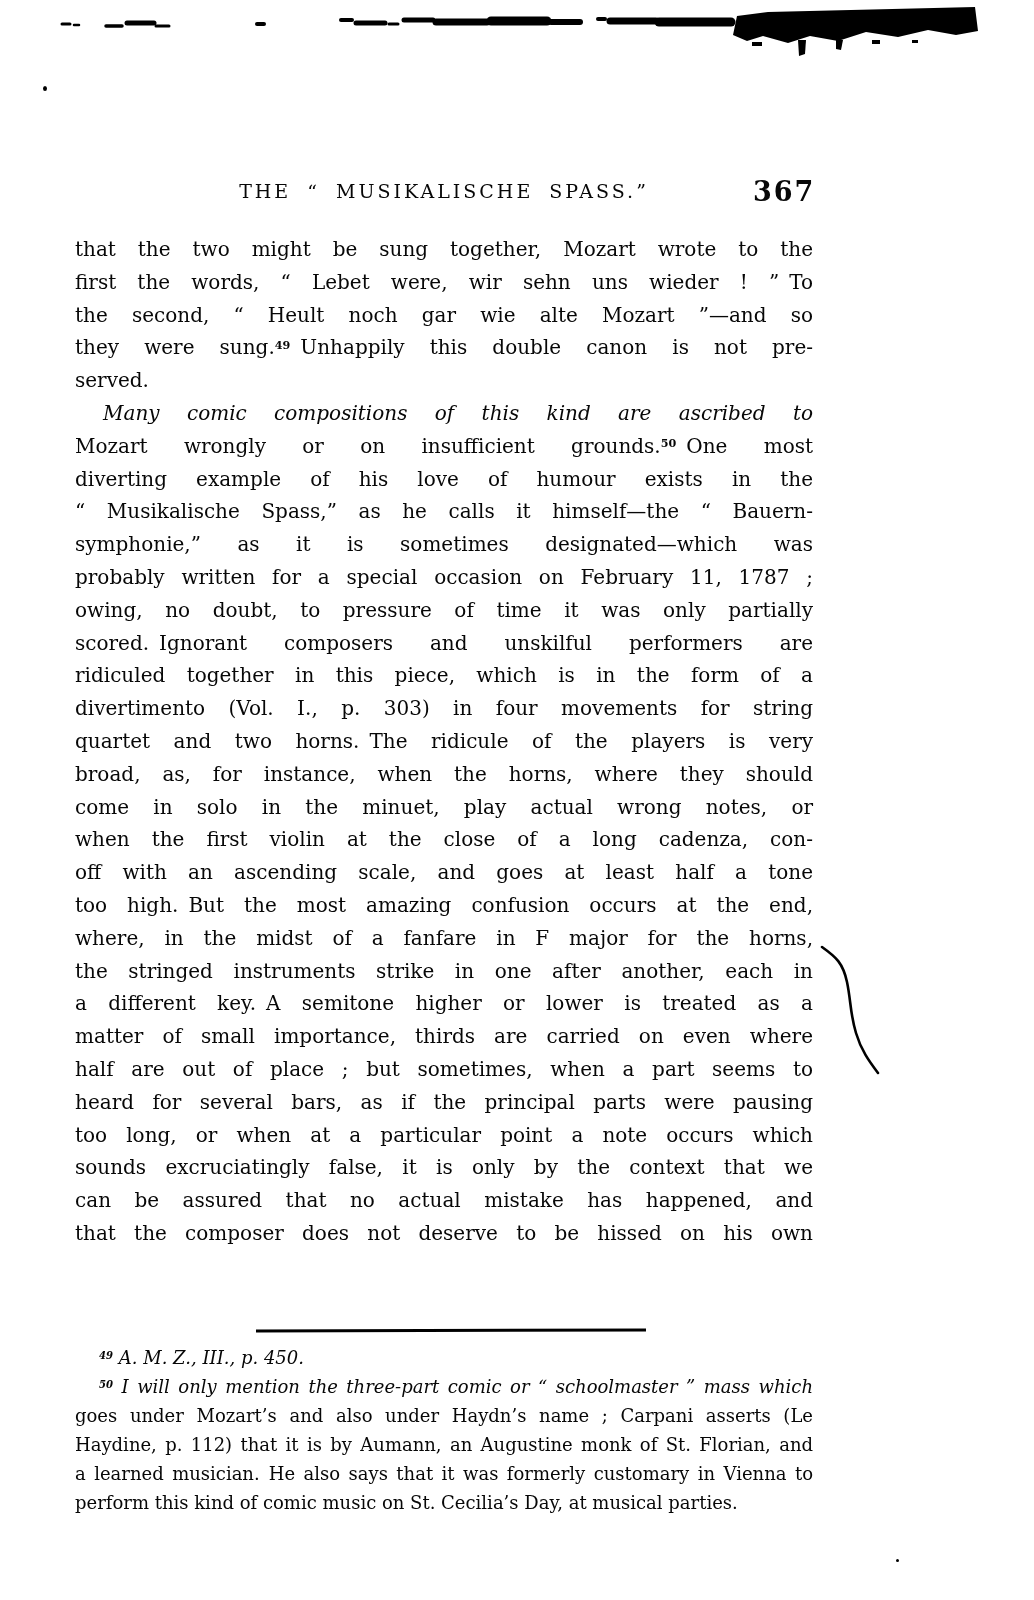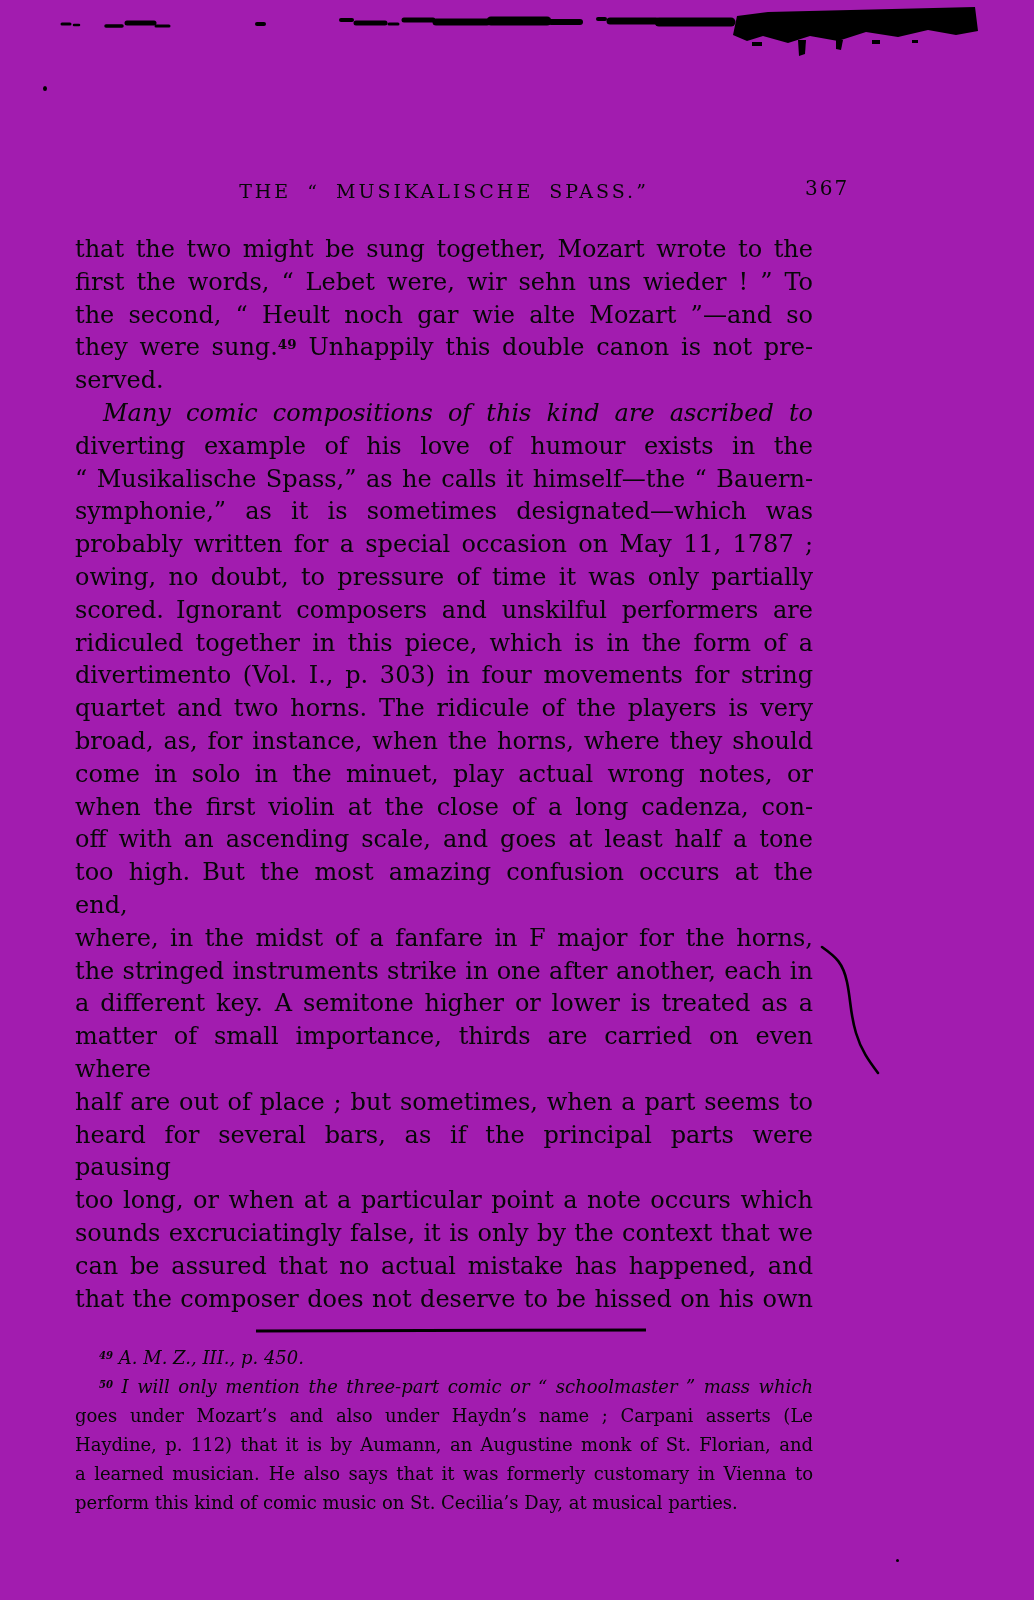--- a/index.html
+++ b/index.html
@@ -1,34 +1,34 @@
 <!DOCTYPE html>
 <html><head>
 <meta charset="utf-8">
 <style>
   html,body { margin:0; padding:0; background:#e8e8e8; }
   .page {
     position:relative; width:1034px; height:1600px; margin:0 auto;
-    background:#a21caf; color:#070707;
+    background:#ffffff; color:#070707;
     font-family:"DejaVu Serif", serif;
     overflow:hidden;
   }
   .running-header {
     position:absolute; left:75px; top:180px; width:738px; height:34px;
   }
   .header-title {
     text-align:center; font-size:19px; letter-spacing:3px; word-spacing:7px;
     font-weight:500;
   }
   .page-number {
-    position:absolute; left:805px; top:176px; font-size:20px; letter-spacing:2px;
+    position:absolute; left:753px; top:176px; font-size:27px; letter-spacing:2px;font-weight:bold;
   }
   .body-text {
     position:absolute; left:75px; top:233px; width:738px;
-    font-size:24px; line-height:32.8px;
+    font-size:20px; line-height:32.8px;
   }
   .footnotes {
     position:absolute; left:75px; top:1343px; width:738px;
     font-size:18px; line-height:29px;
   }
   .para { margin:0; }
   .line { text-align:justify; text-align-last:justify; text-justify:inter-word; white-space:normal; }
   .line.last { text-align-last:left; }
   .line.indent { text-indent:28px;font-style:italic; }
   .footnotes .line.indent { text-indent:24px; }
@@ -87,24 +87,25 @@
   <div class="body-text" id="body-text">
       <div class="para">
         <div class="line">that the two might be sung together, Mozart wrote to the</div>
         <div class="line">first the words, “ Lebet were, wir sehn uns wieder ! ” To</div>
         <div class="line">the second, “ Heult noch gar wie alte Mozart ”—and so</div>
         <div class="line">they were sung.<sup class="fnmark">49</sup> Unhappily this double canon is not pre-</div>
         <div class="line last">served.</div>
       </div>
       <div class="para">
         <div class="line indent">Many comic compositions of this kind are ascribed to</div>
+        <div class="line">Mozart wrongly or on insufficient grounds.<sup class="fnmark">50</sup> One most</div>
         <div class="line">diverting example of his love of humour exists in the</div>
         <div class="line">“ Musikalische Spass,” as he calls it himself—the “ Bauern-</div>
         <div class="line">symphonie,” as it is sometimes designated—which was</div>
-        <div class="line">probably written for a special occasion on May 11, 1787 ;</div>
+        <div class="line">probably written for a special occasion on February 11, 1787 ;</div>
         <div class="line">owing, no doubt, to pressure of time it was only partially</div>
         <div class="line">scored. Ignorant composers and unskilful performers are</div>
         <div class="line">ridiculed together in this piece, which is in the form of a</div>
         <div class="line">divertimento (Vol. I., p. 303) in four movements for string</div>
         <div class="line">quartet and two horns. The ridicule of the players is very</div>
         <div class="line">broad, as, for instance, when the horns, where they should</div>
         <div class="line">come in solo in the minuet, play actual wrong notes, or</div>
         <div class="line">when the first violin at the close of a long cadenza, con-</div>
         <div class="line">off with an ascending scale, and goes at least half a tone</div>
         <div class="line">too high. But the most amazing confusion occurs at the end,</div>

